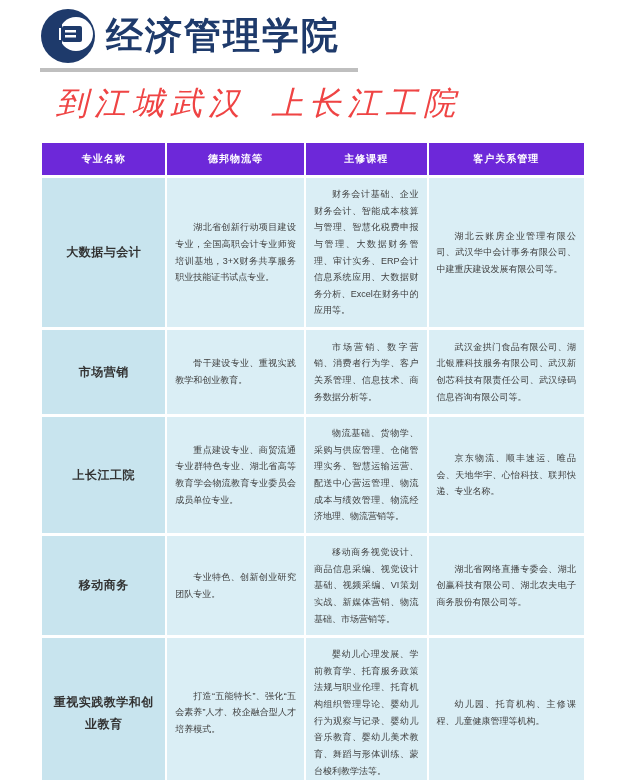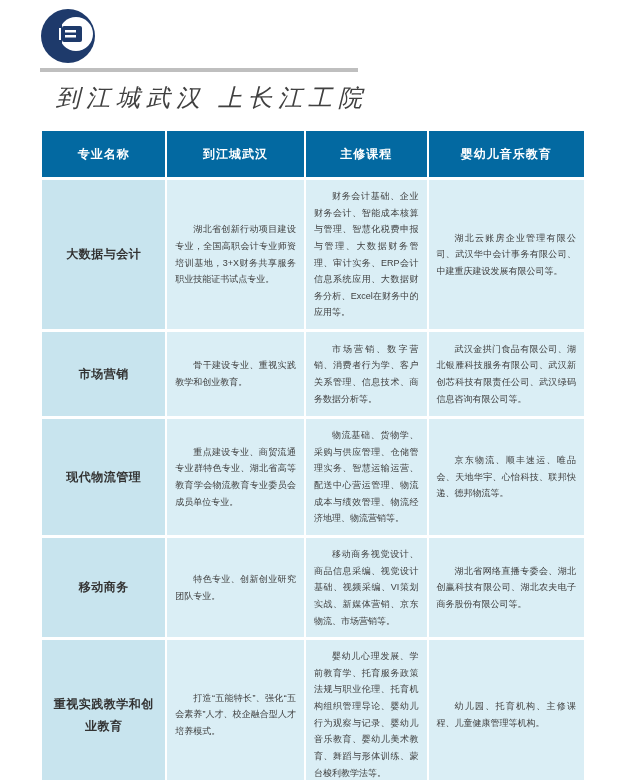--- a/index.html
+++ b/index.html
@@ -23,45 +23,45 @@
     line-height: 1.1;
   }
   .rule {
     margin-top: 4px;
     width: 318px;
     height: 4px;
     background: #bfbfbf;
   }
   .slogan {
     margin: 10px 0 0 16px;
-    font-family: Liberation Serif, serif;
+    font-family: Liberation Mono, monospace;
     font-style: italic;
-    font-size: 24px;
+    font-size: 32px;
     letter-spacing: 6px;
-    color: #404040;
+    color: #ef4444;
   }
 
   
   table.majors {
     margin-top: 14px;
     width: 546px;
     border-collapse: separate;
     border-spacing: 2px 3px;
     table-layout: fixed;
   }
   col.c1 { width: 23%; }
   col.c2 { width: 25.5%; }
   col.c3 { width: 22.5%; }
   col.c4 { width: 29%; }
   thead th {
-    background: #0369a1;
+    background: #6d28d9;
     color: #ffffff;
-    font-size: 12px;
+    font-size: 10px;
     font-weight: 700;
-    height: 46px;
+    height: 32px;
     text-align: center;
     letter-spacing: 1px;
   }
   tbody td {
     vertical-align: middle;
     font-size: 9px;
     line-height: 1.85;
     padding: 8px 8px;
     background: #daeef5;
     color: #404040;
@@ -97,67 +97,68 @@
         <svg viewBox="0 0 56 56" width="56" height="56" aria-hidden="true">
           <circle cx="28" cy="28" r="27" fill="#1e3a6b"></circle>
           <circle cx="36" cy="26" r="17" fill="#ffffff"></circle>
           <rect x="22" y="18" width="20" height="16" rx="2" fill="#1e3a6b"></rect>
           <rect x="25" y="22" width="11" height="2.5" fill="#ffffff"></rect>
           <rect x="25" y="27" width="11" height="2.5" fill="#ffffff"></rect>
           <rect x="18" y="16" width="4" height="20" fill="#1e3a6b"></rect>
           <rect x="19" y="20" width="2" height="12" fill="#ffffff"></rect>
         </svg>
       </span>
+      <span class="title">经济管理学院</span>
     </div>
     <div class="rule"></div>
     <div class="slogan">到江城武汉 上长江工院</div>
   </div>
 
   <table class="majors">
     <colgroup>
       <col class="c1">
         <col class="c2">
         <col class="c3">
         <col class="c4">
     </colgroup>
     <thead>
       <tr>
         <th>专业名称</th>
-        <th>到江城武汉</th>
+        <th>德邦物流等</th>
         <th>主修课程</th>
-        <th>婴幼儿音乐教育</th>
+        <th>客户关系管理</th>
       </tr>
     </thead>
     <tbody>
 
         <tr class="r0">
           <td class="name">大数据与会计</td>
           <td class="txt">湖北省创新行动项目建设专业，全国高职会计专业师资培训基地，3+X财务共享服务职业技能证书试点专业。</td>
           <td class="txt">财务会计基础、企业财务会计、智能成本核算与管理、智慧化税费申报与管理、大数据财务管理、审计实务、ERP会计信息系统应用、大数据财务分析、Excel在财务中的应用等。</td>
           <td class="txt">湖北云账房企业管理有限公司、武汉华中会计事务有限公司、中建重庆建设发展有限公司等。</td>
         </tr>
 
         <tr class="r1">
           <td class="name">市场营销</td>
           <td class="txt">骨干建设专业、重视实践教学和创业教育。</td>
           <td class="txt">市场营销、数字营销、消费者行为学、客户关系管理、信息技术、商务数据分析等。</td>
           <td class="txt">武汉金拱门食品有限公司、湖北银雁科技服务有限公司、武汉新创芯科技有限责任公司、武汉绿码信息咨询有限公司等。</td>
         </tr>
 
         <tr class="r2">
-          <td class="name">现代物流管理</td>
+          <td class="name">上长江工院</td>
           <td class="txt">重点建设专业、商贸流通专业群特色专业、湖北省高等教育学会物流教育专业委员会成员单位专业。</td>
           <td class="txt">物流基础、货物学、采购与供应管理、仓储管理实务、智慧运输运营、配送中心营运管理、物流成本与绩效管理、物流经济地理、物流营销等。</td>
-          <td class="txt">京东物流、顺丰速运、唯品会、天地华宇、心怡科技、联邦快递、德邦物流等。</td>
+          <td class="txt">京东物流、顺丰速运、唯品会、天地华宇、心怡科技、联邦快递、专业名称。</td>
         </tr>
 
         <tr class="r3">
           <td class="name">移动商务</td>
-          <td class="txt">特色专业、创新创业研究团队专业。</td>
-          <td class="txt">移动商务视觉设计、商品信息采编、视觉设计基础、视频采编、VI策划实战、新媒体营销、京东物流、市场营销等。</td>
+          <td class="txt">专业特色、创新创业研究团队专业。</td>
+          <td class="txt">移动商务视觉设计、商品信息采编、视觉设计基础、视频采编、VI策划实战、新媒体营销、物流基础、市场营销等。</td>
           <td class="txt">湖北省网络直播专委会、湖北创赢科技有限公司、湖北农夫电子商务股份有限公司等。</td>
         </tr>
 
         <tr class="r4">
           <td class="name">重视实践教学和创业教育</td>
           <td class="txt">打造“五能特长”、强化“五会素养”人才、校企融合型人才培养模式。</td>
           <td class="txt">婴幼儿心理发展、学前教育学、托育服务政策法规与职业伦理、托育机构组织管理导论、婴幼儿行为观察与记录、婴幼儿音乐教育、婴幼儿美术教育、舞蹈与形体训练、蒙台梭利教学法等。</td>
           <td class="txt">幼儿园、托育机构、主修课程、儿童健康管理等机构。</td>
         </tr>
 

